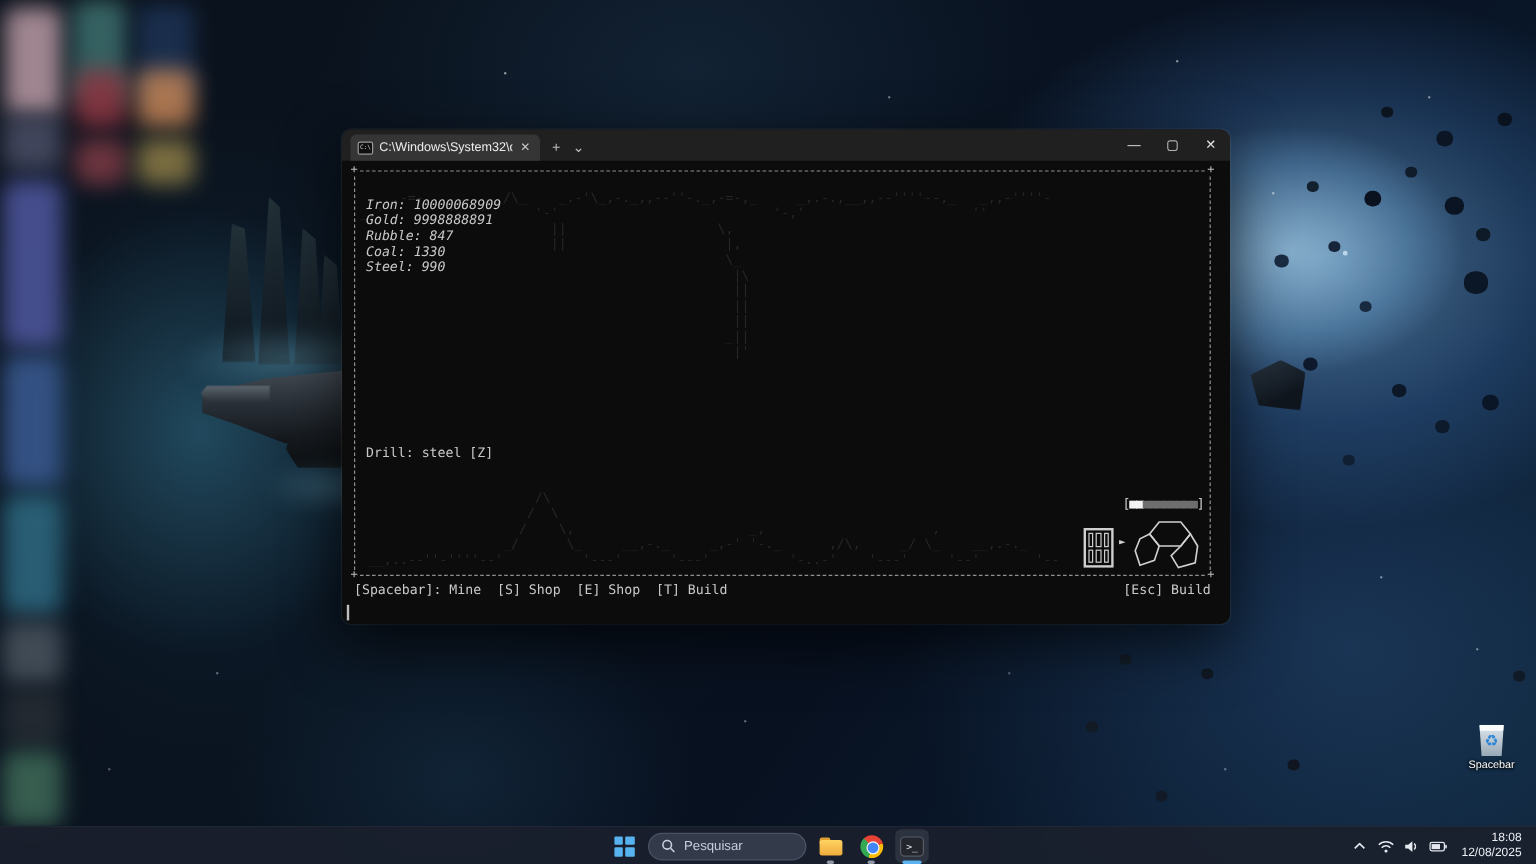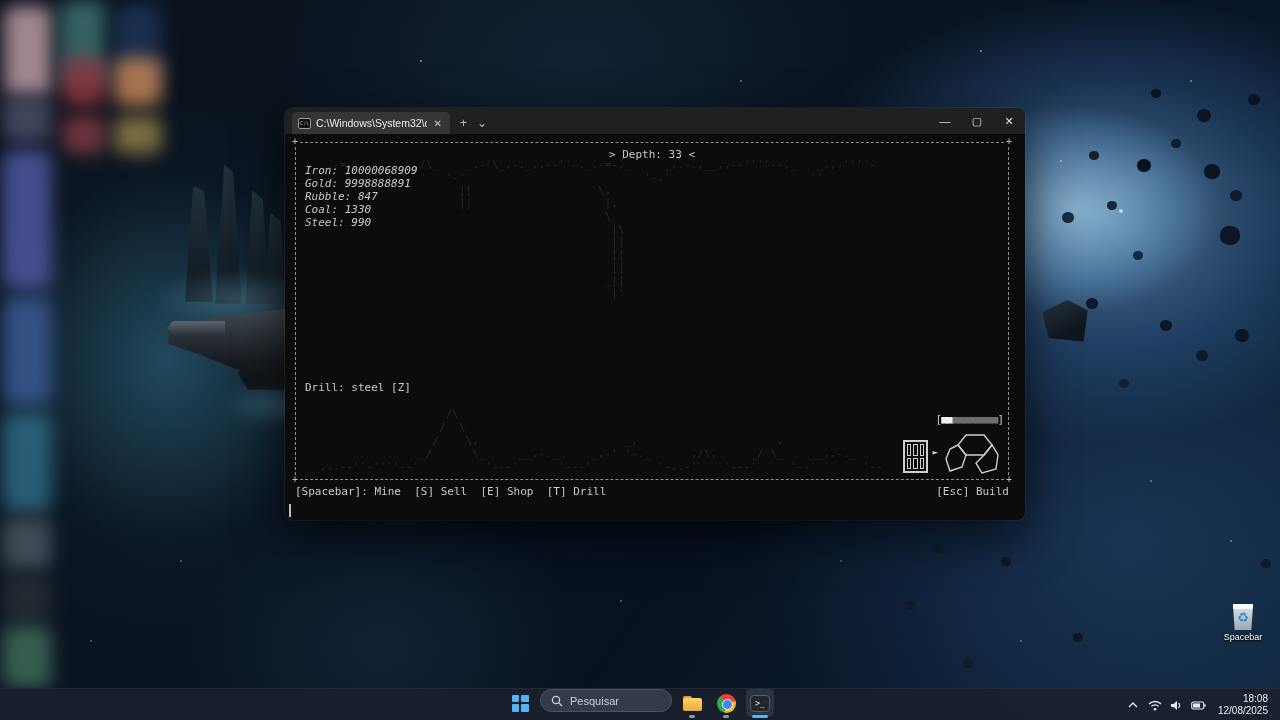--- a/index.html
+++ b/index.html
@@ -77,21 +77,21 @@
   .corner { position:absolute; color:#bdbdbd; font-size:10px; line-height:6px; background:#0c0c0c; }
   .corner.tl { left:-4px; top:-4px; } .corner.tr { right:-4px; top:-4px; }
   .corner.bl { left:-4px; bottom:-4px; } .corner.br { right:-4px; bottom:-4px; }
 
   pre { font-family:inherit; }
   .terrain { position:absolute; color:#272727; white-space:pre; }
   .terrain.top { left:4px; top:16px; }
   .terrain.bottom { left:4px; bottom:5px; }
   .stats { position:absolute; left:9px; top:22px; white-space:pre;font-style:italic; }
   .depth { position:absolute; top:6px; left:0; right:0; text-align:center; }
-  .drill { position:absolute; left:9px; top:239px; }
+  .drill { position:absolute; left:9px; top:229px; }
   .progress { position:absolute; right:5px; top:271px; letter-spacing:-1px; }
   .progress .fill { color:#f2f2f2; } .progress .empty { color:#6e6e6e; } .progress .bracket { color:#c9c9c9; }
 
   .building { position:absolute; right:80px; bottom:6px; width:25px; height:33px; border:2px solid #cfcfcf;
     display:grid; grid-template-columns:repeat(3,1fr); grid-template-rows:repeat(2,1fr); gap:2px; padding:2px; }
   .building span { border:1px solid #cfcfcf; }
   .build-arrow { position:absolute; right:70px; bottom:20px; color:#cfcfcf; font-size:9px; }
   .rock { position:absolute; right:6px; bottom:2px; }
 
   .menu-row { position:absolute; left:10px; right:16px; top:352px; display:flex; justify-content:space-between; white-space:pre; }
@@ -103,21 +103,21 @@
     background:linear-gradient(180deg, rgba(235,242,248,.95), rgba(175,190,200,.85)); 
     clip-path:polygon(4% 0,96% 0,88% 100%,12% 100%); border-radius:2px; }
   .bin::before { content:""; position:absolute; left:0; right:0; top:0; height:5px; background:rgba(255,255,255,.9); border-radius:2px; }
   .bin .glyph { position:absolute; inset:4px 0 0 0; font-size:13px; line-height:20px; color:#2f86d6; }
   .bin-label { margin-top:2px; font-size:9px; color:#fff; text-shadow:0 1px 2px #000, 0 0 3px #000; }
 
   
   .taskbar { position:absolute; left:0; right:0; bottom:0; height:32px; background:rgba(26,32,45,.92);
     border-top:1px solid rgba(255,255,255,.05); backdrop-filter:blur(8px); }
   .tb-center { position:absolute; left:50%; top:0; height:32px; transform:translateX(-50%);
-    display:flex; gap:6px; }
+    display:flex; align-items:center; gap:6px; }
   .tb-item { width:28px; height:28px; border-radius:5px; display:flex; align-items:center; justify-content:center; position:relative; }
   .tb-item.active { background:rgba(255,255,255,.09); }
   .tb-dot { position:absolute; bottom:-1px; left:50%; transform:translateX(-50%); height:3px; border-radius:2px; }
   .tb-dot.small { width:6px; background:#8d96a5; }
   .tb-dot.wide { width:16px; background:#5ab3f0; }
   .start-logo { width:17px; height:17px; display:grid; grid-template-columns:1fr 1fr; grid-template-rows:1fr 1fr; gap:2px; }
   .start-logo span { background:#57b3ef; border-radius:1px; }
   .searchbox { width:132px; height:23px; border-radius:12px; background:#333b4b; border:1px solid #4b5466;
     display:flex; align-items:center; gap:7px; padding:0 10px; color:#c9cedb; font-size:11px; }
   .folder-icon { width:19px; height:15px; position:relative; }
@@ -213,21 +213,20 @@
                      /  \
                     /    \,                      _,                     ,
                   _/      \_     __,-._     _,-' '-._      ,/\,     _/ \_    __,.-._
  __,..--''-''''--'          '---'      '---'          '-..-'    '---'     '--'       '--</pre>
 
       <pre class="stats">Iron: 10000068909
 Gold: 9998888891
 Rubble: 847
 Coal: 1330
 Steel: 990</pre>
-      <div class="depth">&gt; Depth: 33 &lt;</div>
       <div class="drill">Drill: steel [Z]</div>
 
       <div class="progress"><span class="bracket">[</span><span class="fill">■■</span><span class="empty">■■■■■■■■</span><span class="bracket">]</span></div>
 
       <div class="building">
         <span></span>
           <span></span>
           <span></span>
           <span></span>
           <span></span>
@@ -237,21 +236,21 @@
       <svg class="rock" width="58" height="44" viewBox="0 0 58 44">
         <g fill="none" stroke="#cfcfcf" stroke-width="1.4">
           <polygon points="22,2 40,2 48,12 40,22 22,22 14,12"></polygon>
           <polygon points="14,12 22,22 18,34 6,38 2,26 6,16"></polygon>
           <polygon points="40,22 48,12 54,22 52,36 38,40 32,30"></polygon>
         </g>
       </svg>
     </div>
 
     <div class="menu-row">
-      <span>[Spacebar]: Mine  [S] Sell  [E] Shop  [T] Drill</span>
+      <span>[Spacebar]: Mine  [S] Shop  [E] Shop  [T] Build</span>
       <span>[Esc] Build</span>
     </div>
     <div class="cursor"></div>
   </div>
 </div>
 
 <div class="taskbar">
   <div class="tb-center">
     <div class="tb-item">
       <div class="start-logo">

